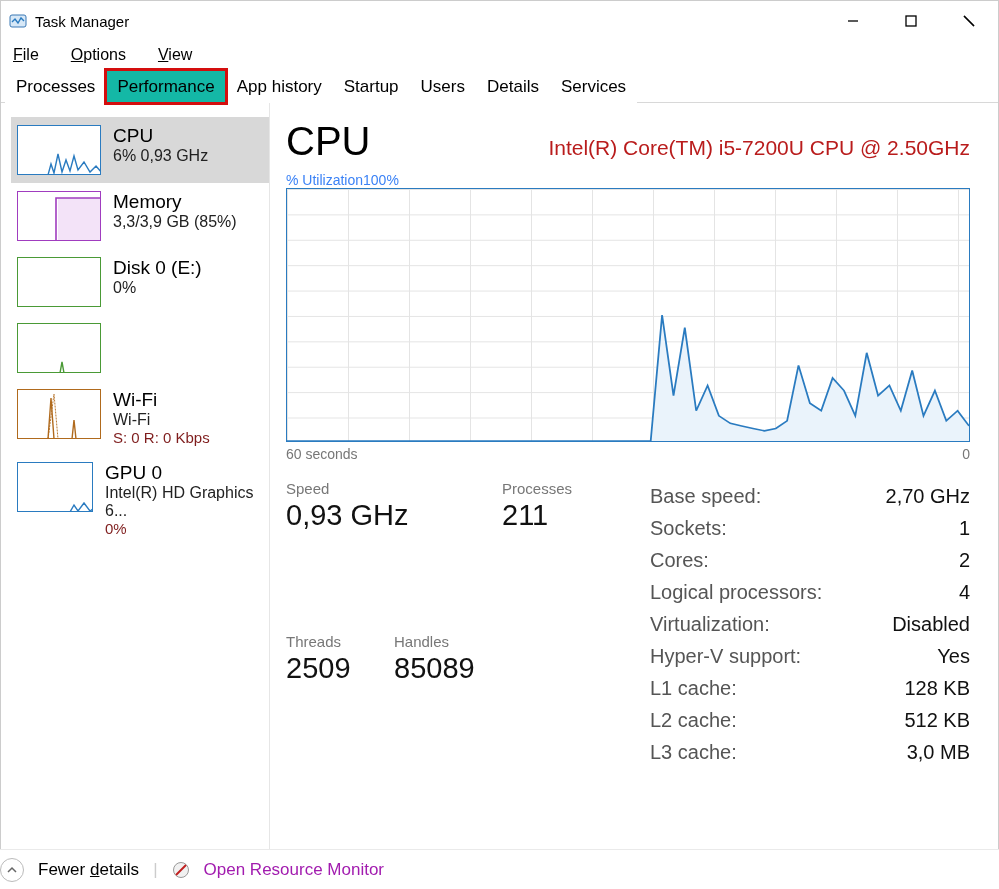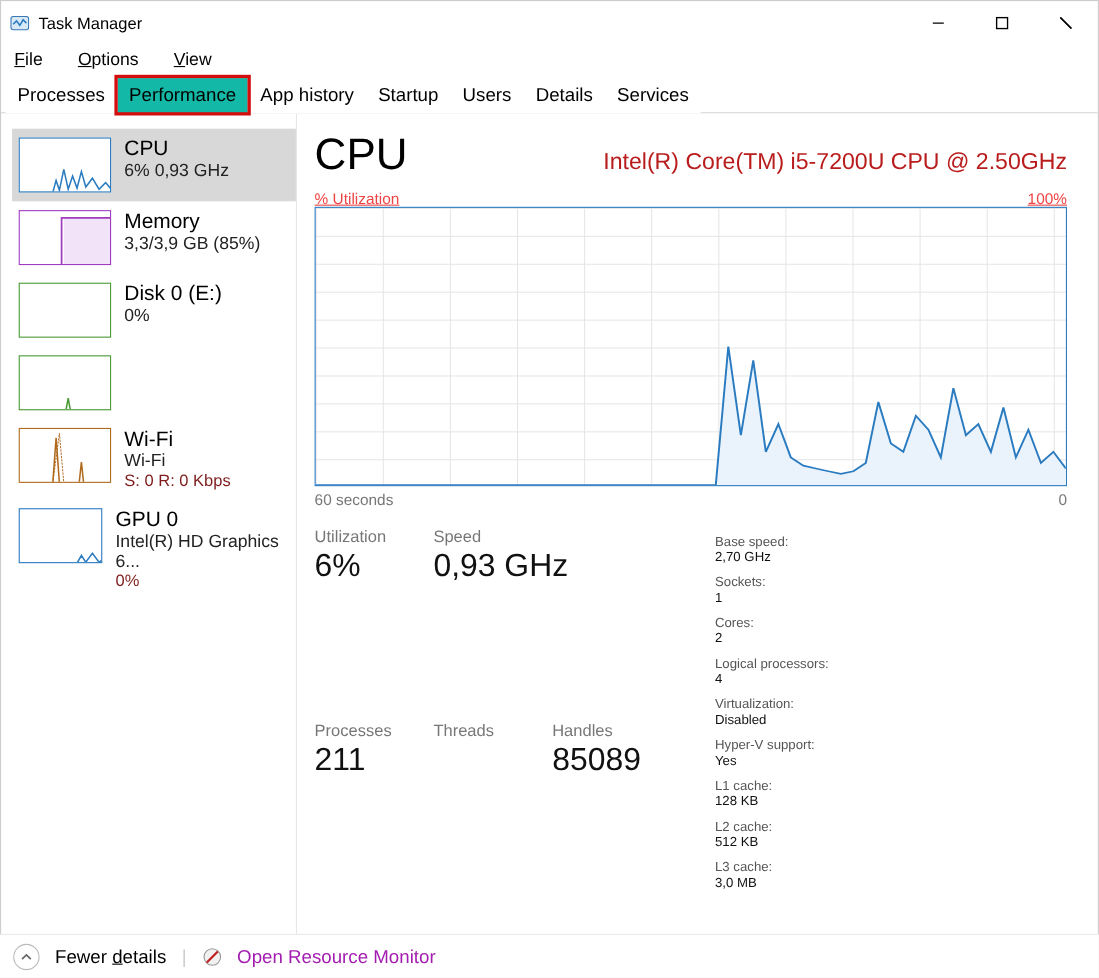--- a/index.html
+++ b/index.html
@@ -126,25 +126,23 @@
     font-size: 40px;
     font-weight: 400;
     margin: 0;
   }
   .dhead .cpuname {
     font-size: 21px;
     color: #b91c1c;
   }
   .chartlabels {
     display: flex;
-    justify-content: space-between;
     font-size: 14px;
-    color: #ef4444;
+    color: #3b82f6;
     margin-top: 8px;
-    text-decoration: underline;
   }
   .bigchart {
     width: 100%;
     height: 254px;
     border: 1px solid #2a7bc0;
     background:
       linear-gradient(to right, #e4e4e4 1px, transparent 1px) 0 0 / 61px 100%,
       linear-gradient(to bottom, #e4e4e4 1px, transparent 1px) 0 0 / 100% 25.4px,
       #fff;
     position: relative;
@@ -177,35 +175,33 @@
     margin-top: 2px;
   }
   .statblock.wide { grid-column: span 3; }
   .rightstats {
     margin-left: auto;
     width: 320px;
   }
   .rrow {
     display: flex;
     justify-content: space-between;
-    font-size: 12px;
+    font-size: 20px;
     color: #555;
     padding: 4.5px 0;
-    flex-direction: column;
   }
   .rrow .rval { color: #111; }
   
   .footer {
     position: absolute;
     bottom: 0; left: 0; right: 0;
     height: 40px;
     border-top: 1px solid #eaeaea;
     display: flex;
     align-items: center;
-    padding-left: 12px;
     gap: 14px;
     font-size: 17px;
     background: #fff;
   }
   .chevcircle {
     width: 24px; height: 24px;
     border: 1px solid #bbb;
     border-radius: 50%;
     display: inline-flex; align-items: center; justify-content: center;
     font-size: 12px;
@@ -343,34 +339,31 @@
           <path d="M0.0,254.0 L10.2,254.0 L20.3,254.0 L30.5,254.0 L40.7,254.0 L50.8,254.0 L61.0,254.0 L71.2,254.0 L81.3,254.0 L91.5,254.0 L101.7,254.0 L111.8,254.0 L122.0,254.0 L132.2,254.0 L142.3,254.0 L152.5,254.0 L162.7,254.0 L172.8,254.0 L183.0,254.0 L193.2,254.0 L203.3,254.0 L213.5,254.0 L223.7,254.0 L233.8,254.0 L244.0,254.0 L254.2,254.0 L264.3,254.0 L274.5,254.0 L284.7,254.0 L294.8,254.0 L305.0,254.0 L315.2,254.0 L325.3,254.0 L335.5,127.0 L345.7,208.3 L355.8,139.7 L366.0,223.5 L376.2,198.1 L386.3,228.6 L396.5,236.2 L406.7,238.8 L416.8,241.3 L427.0,243.8 L437.2,241.3 L447.3,233.7 L457.5,177.8 L467.7,215.9 L477.8,223.5 L488.0,190.5 L498.2,203.2 L508.3,228.6 L518.5,165.1 L528.7,208.3 L538.8,198.1 L549.0,223.5 L559.2,182.9 L569.3,228.6 L579.5,203.2 L589.7,233.7 L599.8,223.5 L610.0,238.8" fill="none" stroke="#2a7bc0" stroke-width="1.6"></path>
         </svg>
     </div>
     <div class="chartfoot">
       <span>60 seconds</span>
       <span>0</span>
     </div>
 
     <div class="statsrow">
       <div class="leftstats">
-        <div class="statblock">
-          <div class="slabel">Utilization</div>
-          <div class="svalue">6%</div>
-        </div>
         <div class="statblock" style="grid-column:span 2">
           <div class="slabel">Speed</div>
           <div class="svalue">0,93 GHz</div>
         </div>
         <div class="statblock">
           <div class="slabel">Processes</div>
           <div class="svalue">211</div>
         </div>
         <div class="statblock">
           <div class="slabel">Threads</div>
+          <div class="svalue">2509</div>
         </div>
         <div class="statblock">
           <div class="slabel">Handles</div>
           <div class="svalue">85089</div>
         </div>
       </div>
       <div class="rightstats">
         <div class="rrow">
             <span>Base speed:</span>
             <span class="rval">2,70 GHz</span>

